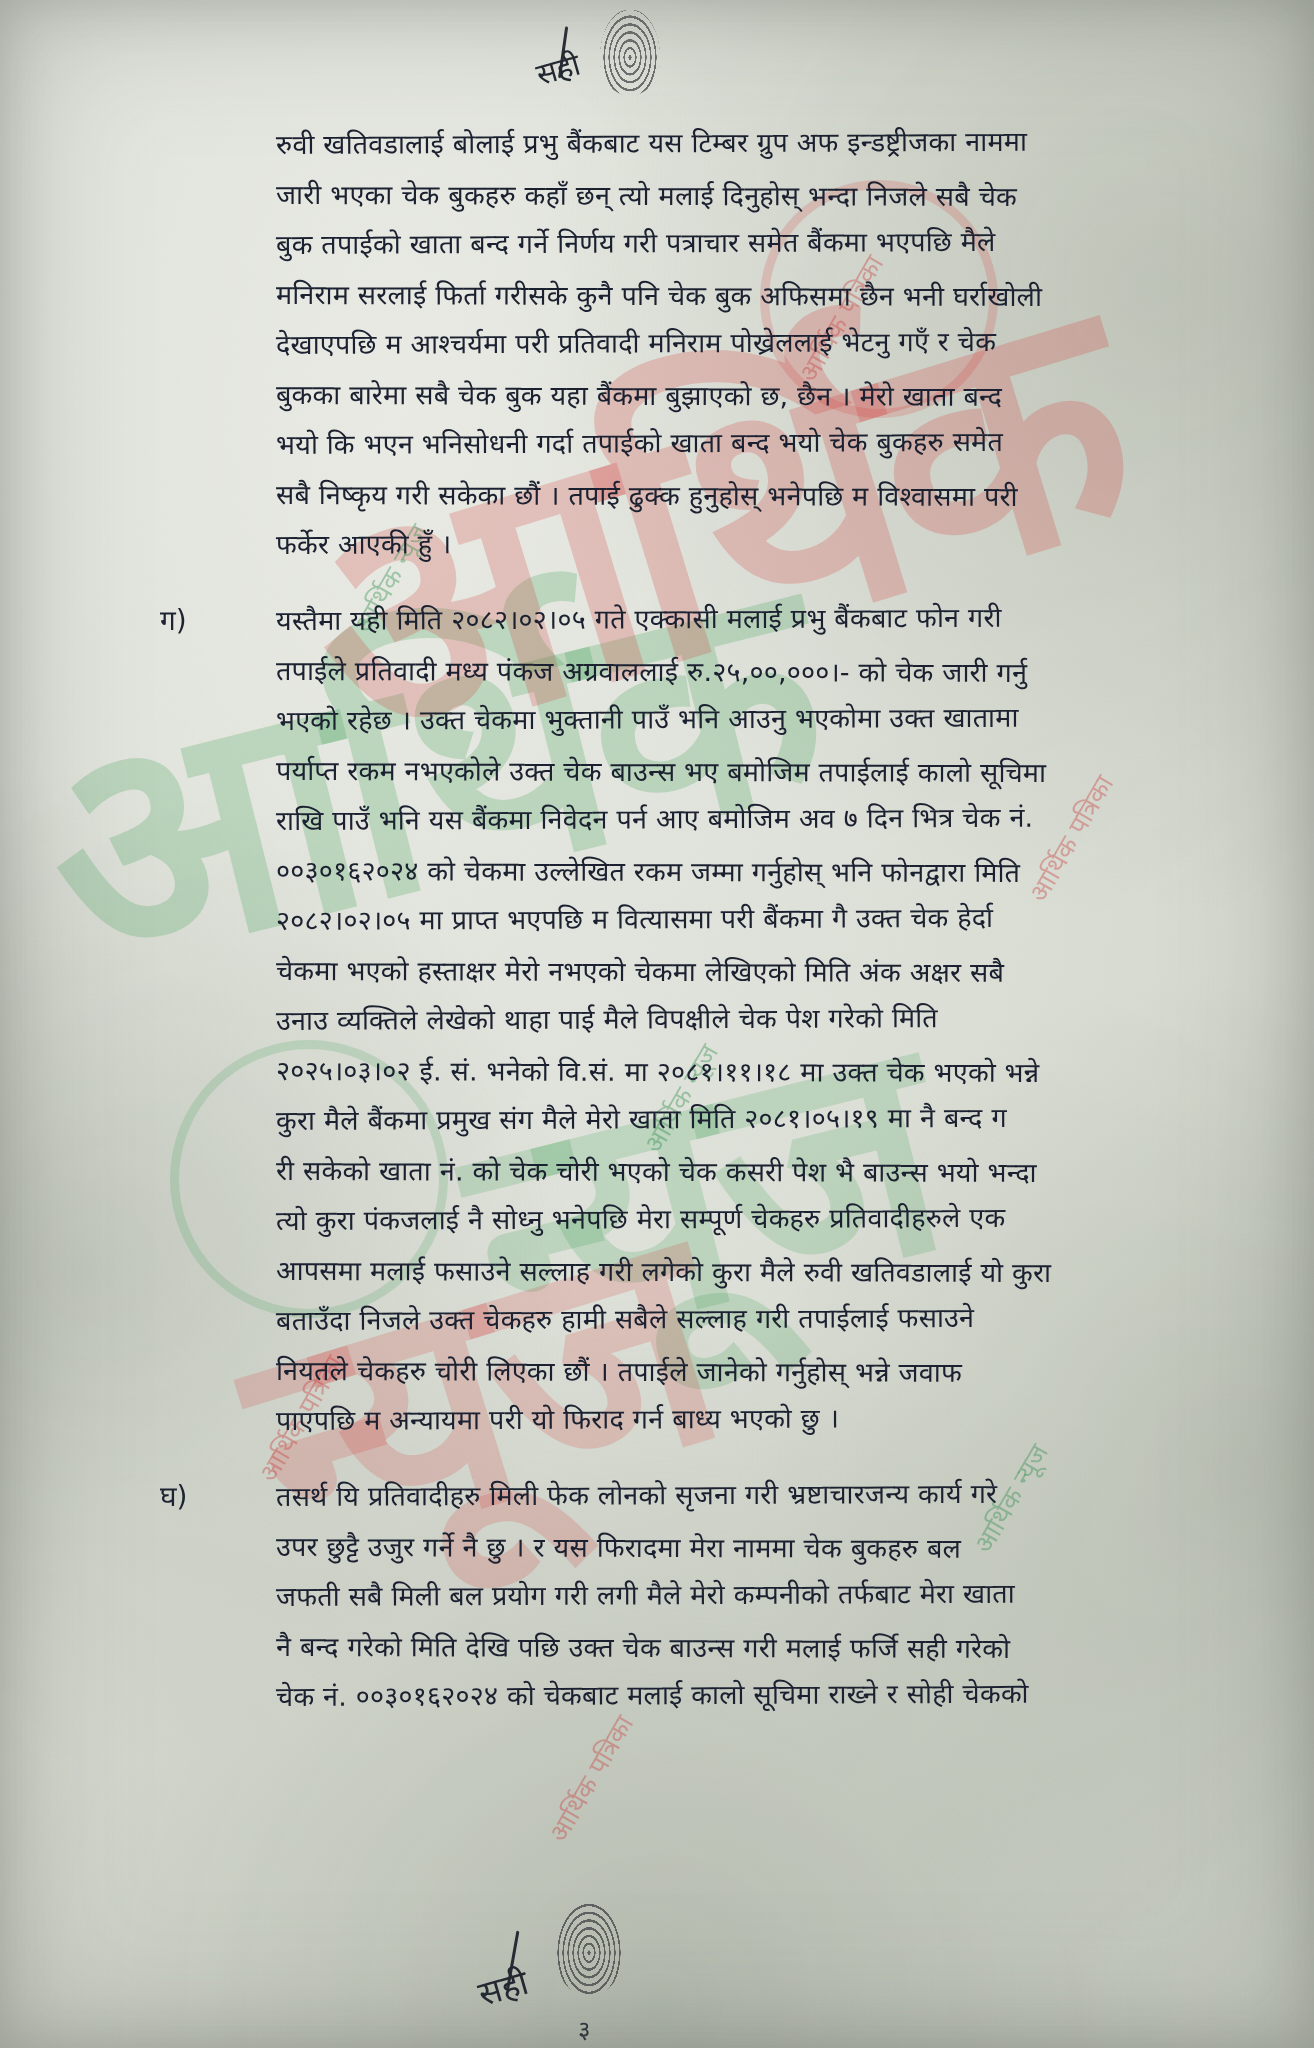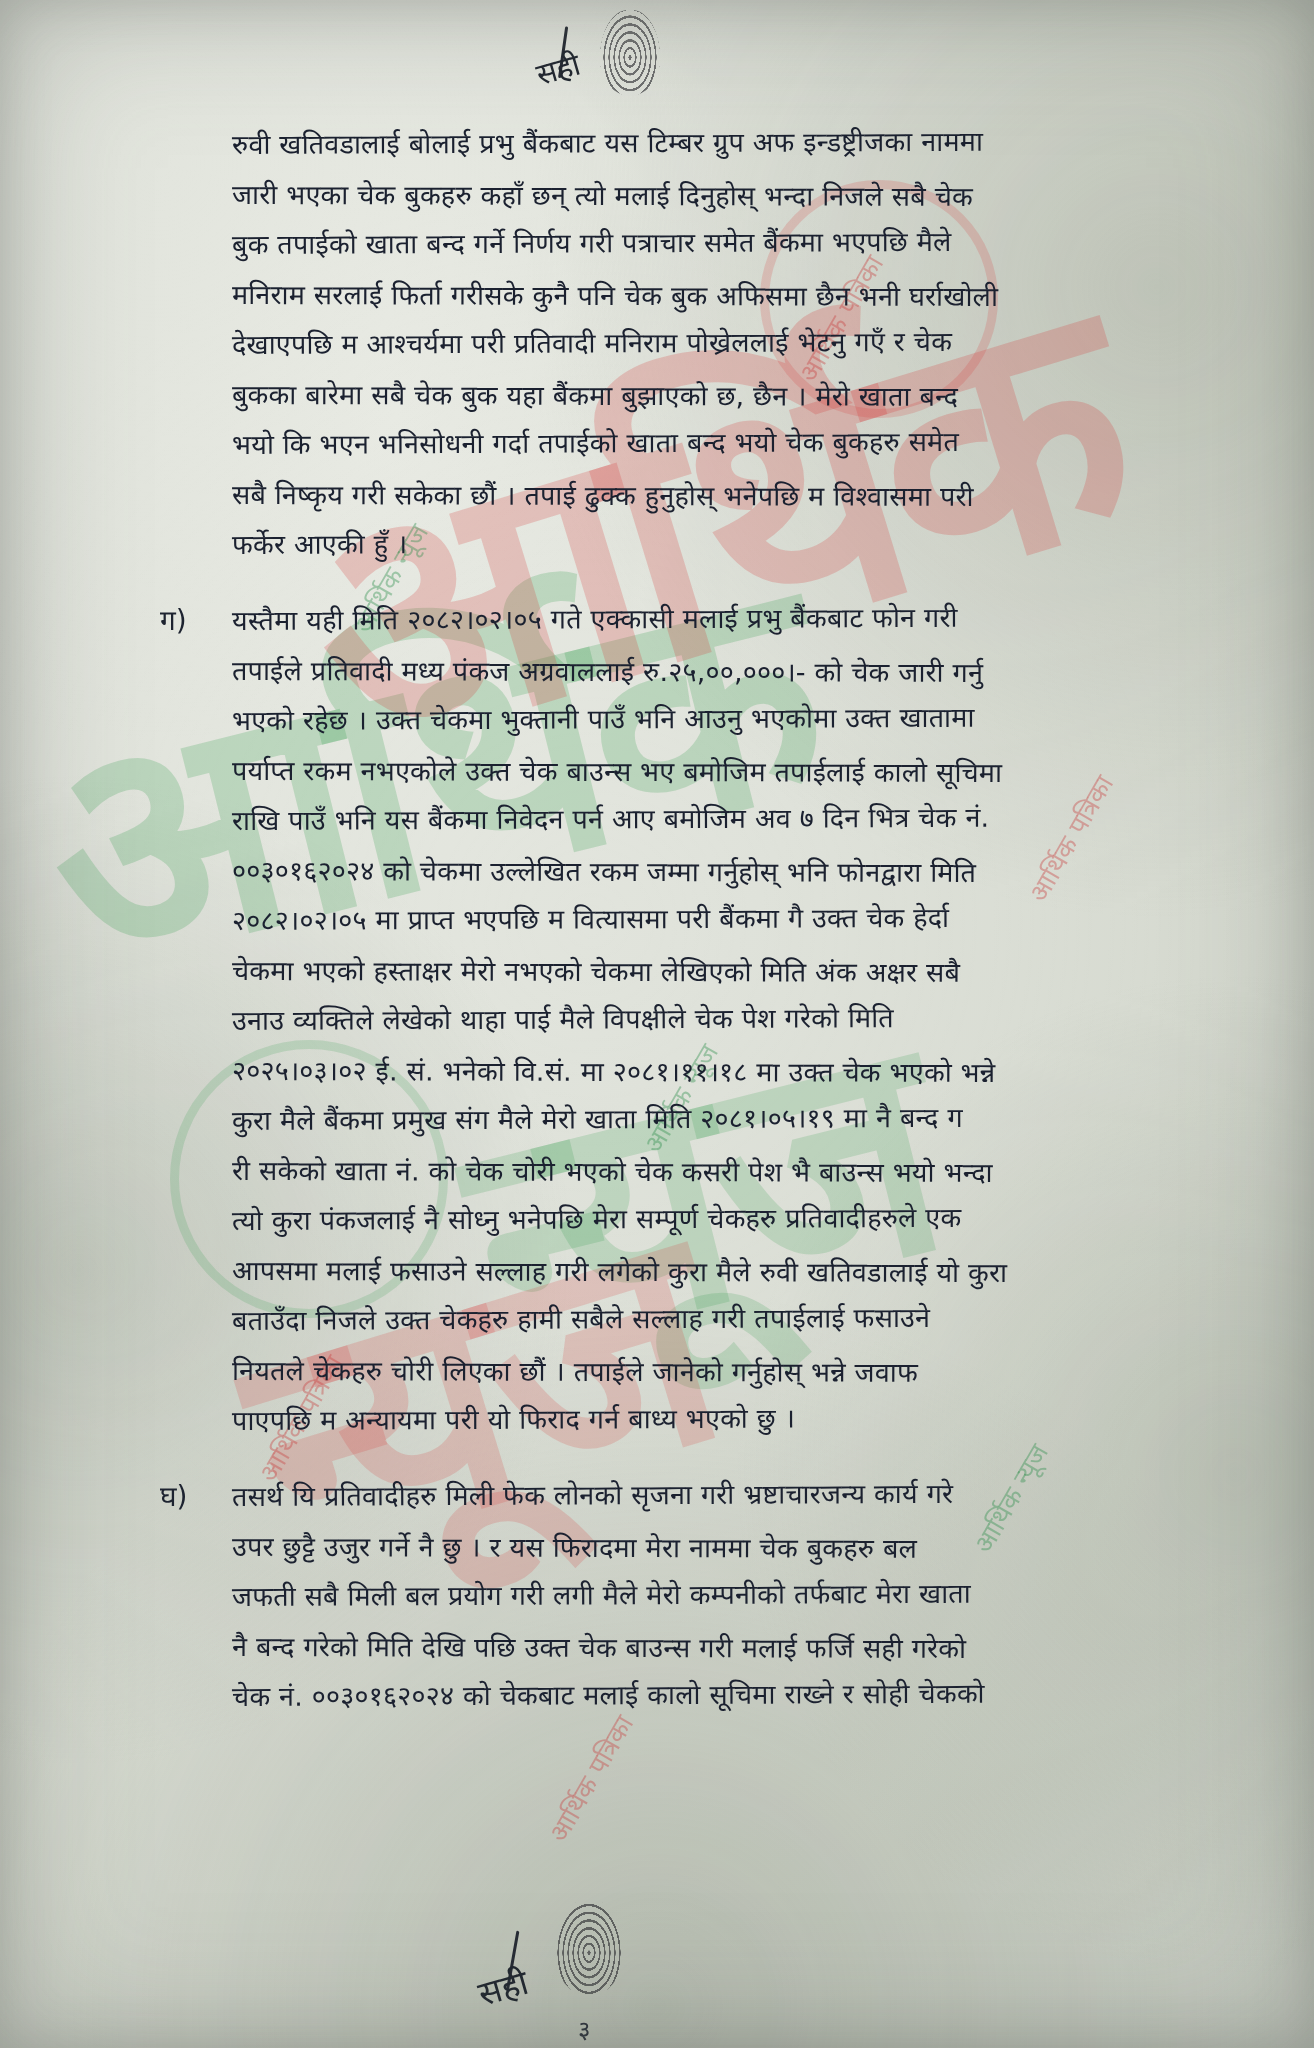--- a/index.html
+++ b/index.html
@@ -126,20 +126,21 @@
   .para-marker {
     width: 72px;
     flex: 0 0 72px;
     font-size: 28px;
     line-height: 50px;
     color: #1d2330;
     font-family: "DejaVu Sans", sans-serif;
   }
   .para-body {
     flex: 1 1 auto;
+    margin-left: 44px;
   }
   .line {
     font-size: 27px;
     line-height: 50px;
     letter-spacing: 0.2px;
     text-align: justify;
     color: #1b2130;
     white-space: nowrap;
     transform-origin: left center;
   }

